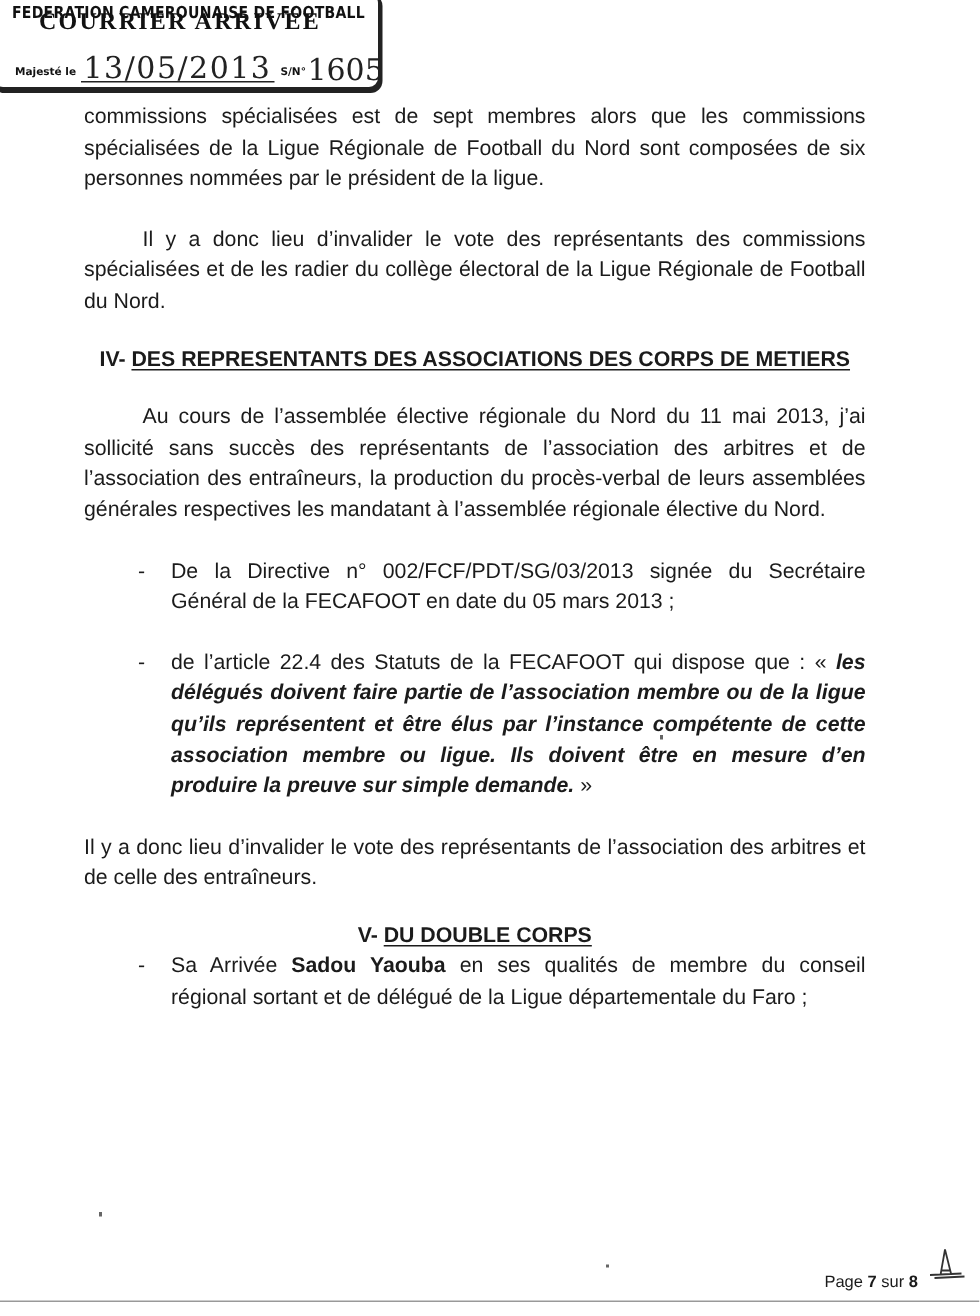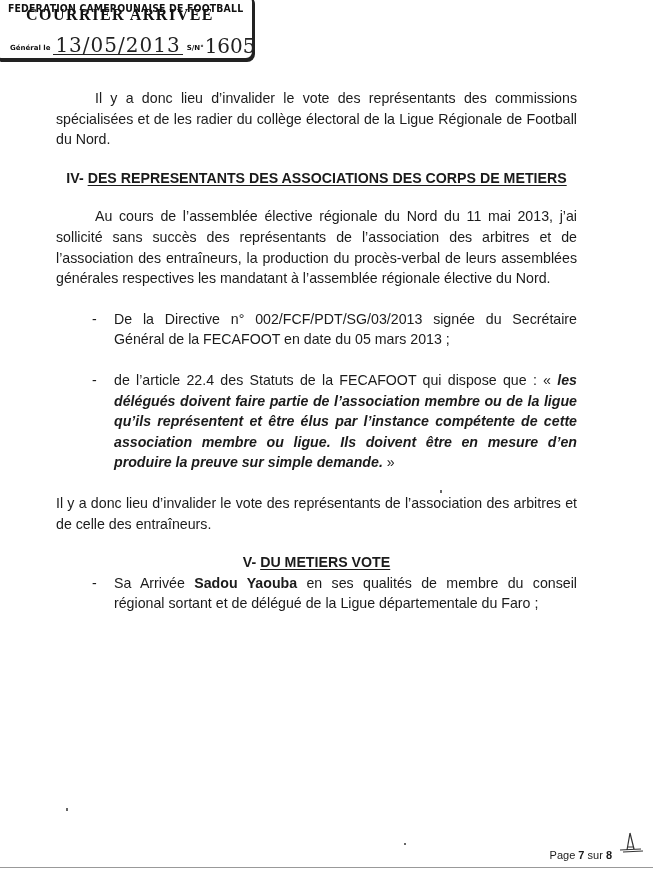--- a/index.html
+++ b/index.html
@@ -173,28 +173,29 @@
   </style>
 </head>
 <body>
 
 <div class="page">
 
   <div class="stamp">
     <div class="stamp-org">FEDERATION CAMEROUNAISE DE FOOTBALL</div>
     <div class="stamp-title">COURRIER ARRIVÉE</div>
     <div class="stamp-row">
-      <span class="stamp-label">Général le</span>
+      <span class="stamp-label">Majesté le</span>
       <span class="stamp-date">13/05/2013</span>
       <span class="stamp-num-label">S/N°</span>
       <span class="stamp-num">1605</span>
     </div>
   </div>
 
   <div class="content">
+    <p class="p">commissions spécialisées est de sept membres alors que les commissions spécialisées de la Ligue Régionale de Football du Nord sont composées de six personnes nommées par le président de la ligue.</p>
 
     <p class="p indent gap-s">Il y a donc lieu d’invalider le vote des représentants des commissions spécialisées et de les radier du collège électoral de la Ligue Régionale de Football du Nord.</p>
 
     <h2 class="heading gap-s" style="margin-top:18px;">
       <span class="hd-num">IV-</span>
       <span class="hd-text">DES REPRESENTANTS DES ASSOCIATIONS DES CORPS DE METIERS</span>
     </h2>
 
     <p class="p indent" style="margin-top:18px;">Au cours de l’assemblée élective régionale du Nord du 11 mai 2013, j’ai sollicité sans succès des représentants de l’association des arbitres et de l’association des entraîneurs, la production du procès-verbal de leurs assemblées générales respectives les mandatant à l’assemblée régionale élective du Nord.</p>
 
@@ -207,21 +208,21 @@
       <li class="li" style="margin-top:20px;">
         <span class="dash">-</span>
         <span>de l’article 22.4 des Statuts de la FECAFOOT qui dispose que : « </span><span class="bi">les délégués doivent faire partie de l’association membre ou de la ligue qu’ils représentent et être élus par l’instance compétente de cette association membre ou ligue. Ils doivent être en mesure d’en produire la preuve sur simple demande.</span><span> »</span>
       </li>
     </ul>
 
     <p class="p gap-s">Il y a donc lieu d’invalider le vote des représentants de l’association des arbitres et de celle des entraîneurs.</p>
 
     <h2 class="heading" style="margin-top:18px;">
       <span class="hd-num">V-</span>
-      <span class="hd-text">DU METIERS VOTE</span>
+      <span class="hd-text">DU DOUBLE CORPS</span>
     </h2>
 
 
     <ul class="list">
       <li class="li">
         <span class="dash">-</span>
         <span>Sa Arrivée </span><span class="b">Sadou Yaouba</span><span> en ses qualités de membre du conseil régional sortant et de délégué de la Ligue départementale du Faro ;</span>
       </li>
     </ul>
   </div>

